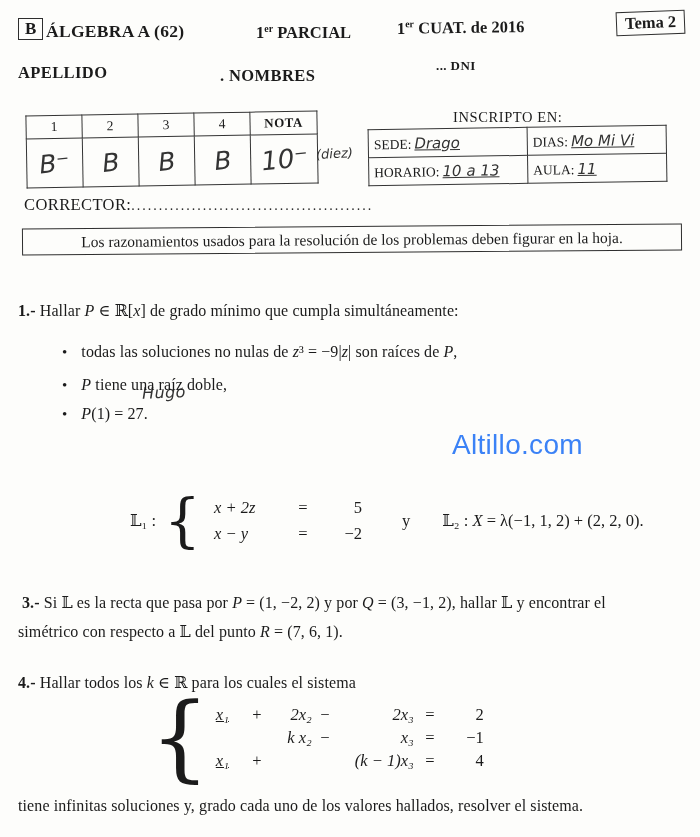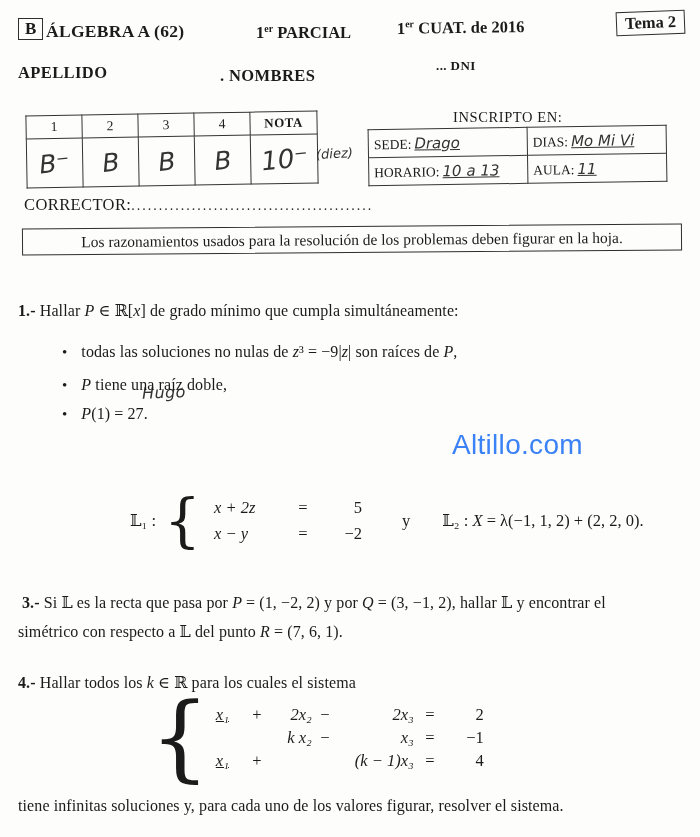--- a/index.html
+++ b/index.html
@@ -210,15 +210,15 @@
 
       <span class="cl">x₁</span>
       <span class="op">+</span>
       <span class="tr"></span>
       <span class="op"></span>
       <span class="tr">(k − 1)x₃</span>
       <span class="eq">=</span>
       <span class="vr">4</span>
     </span>
   </div>
-  <div class="abs ptext p4-footer">tiene infinitas soluciones y, para cada uno de los valores figurar, resolver el sistema.</div>
+  <div class="abs ptext p4-footer">tiene infinitas soluciones y, grado cada uno de los valores hallados, resolver el sistema.</div>
 
 </div>
 
 </body></html>

